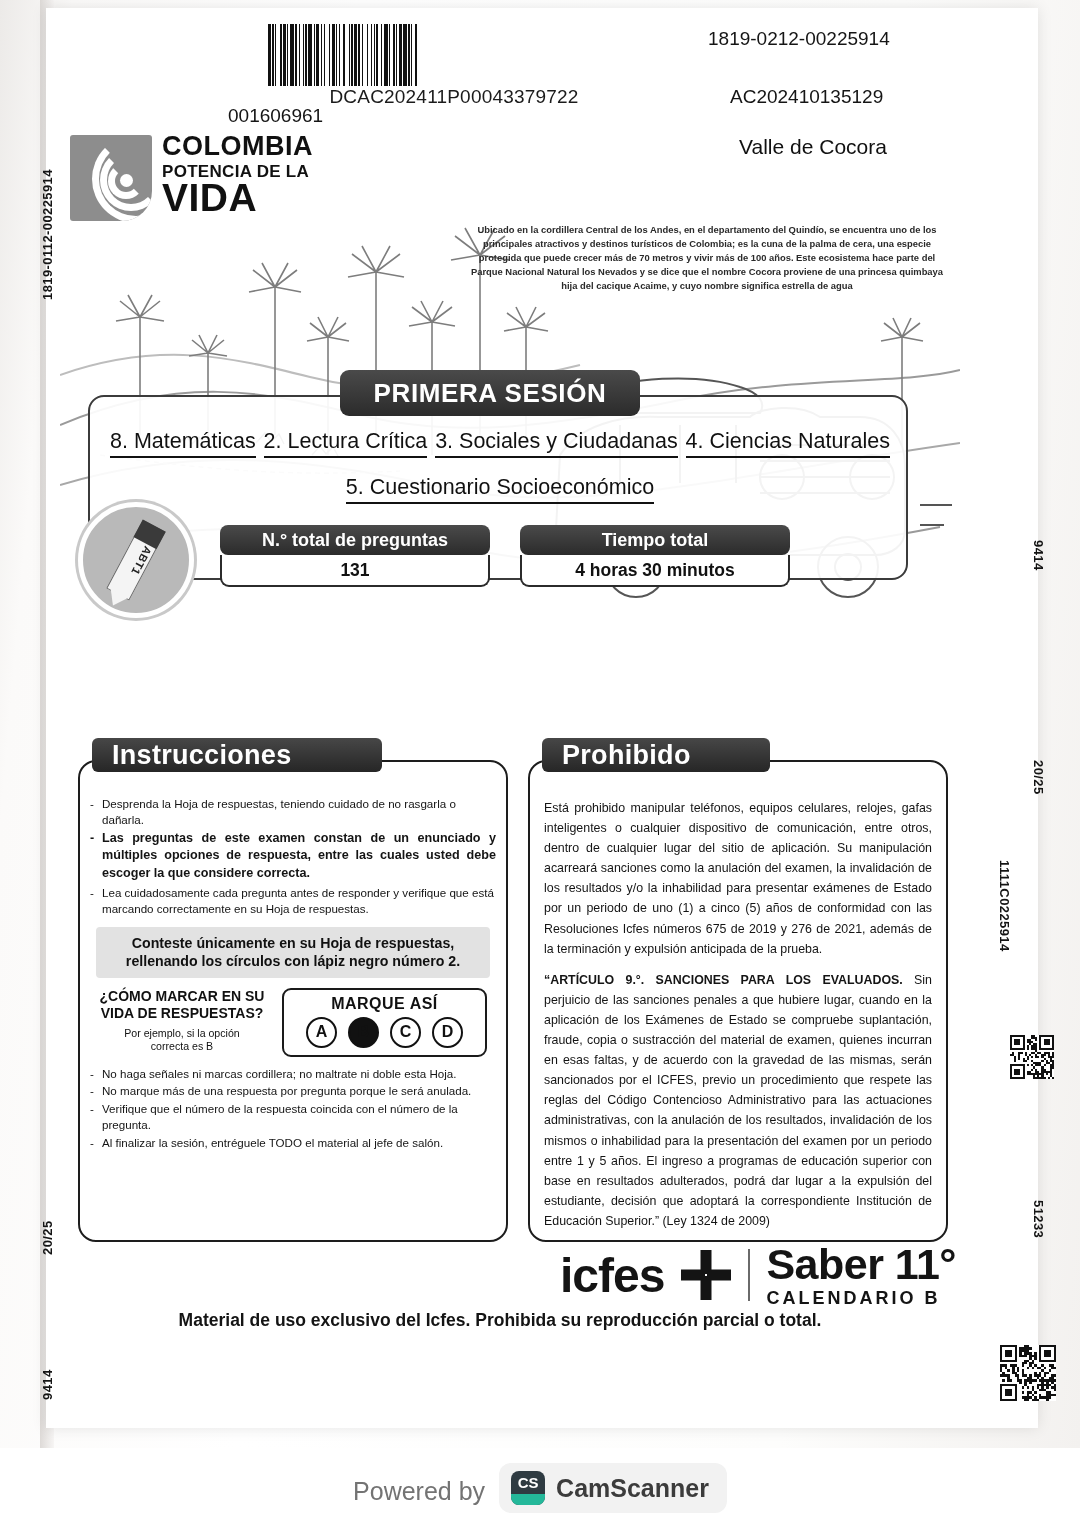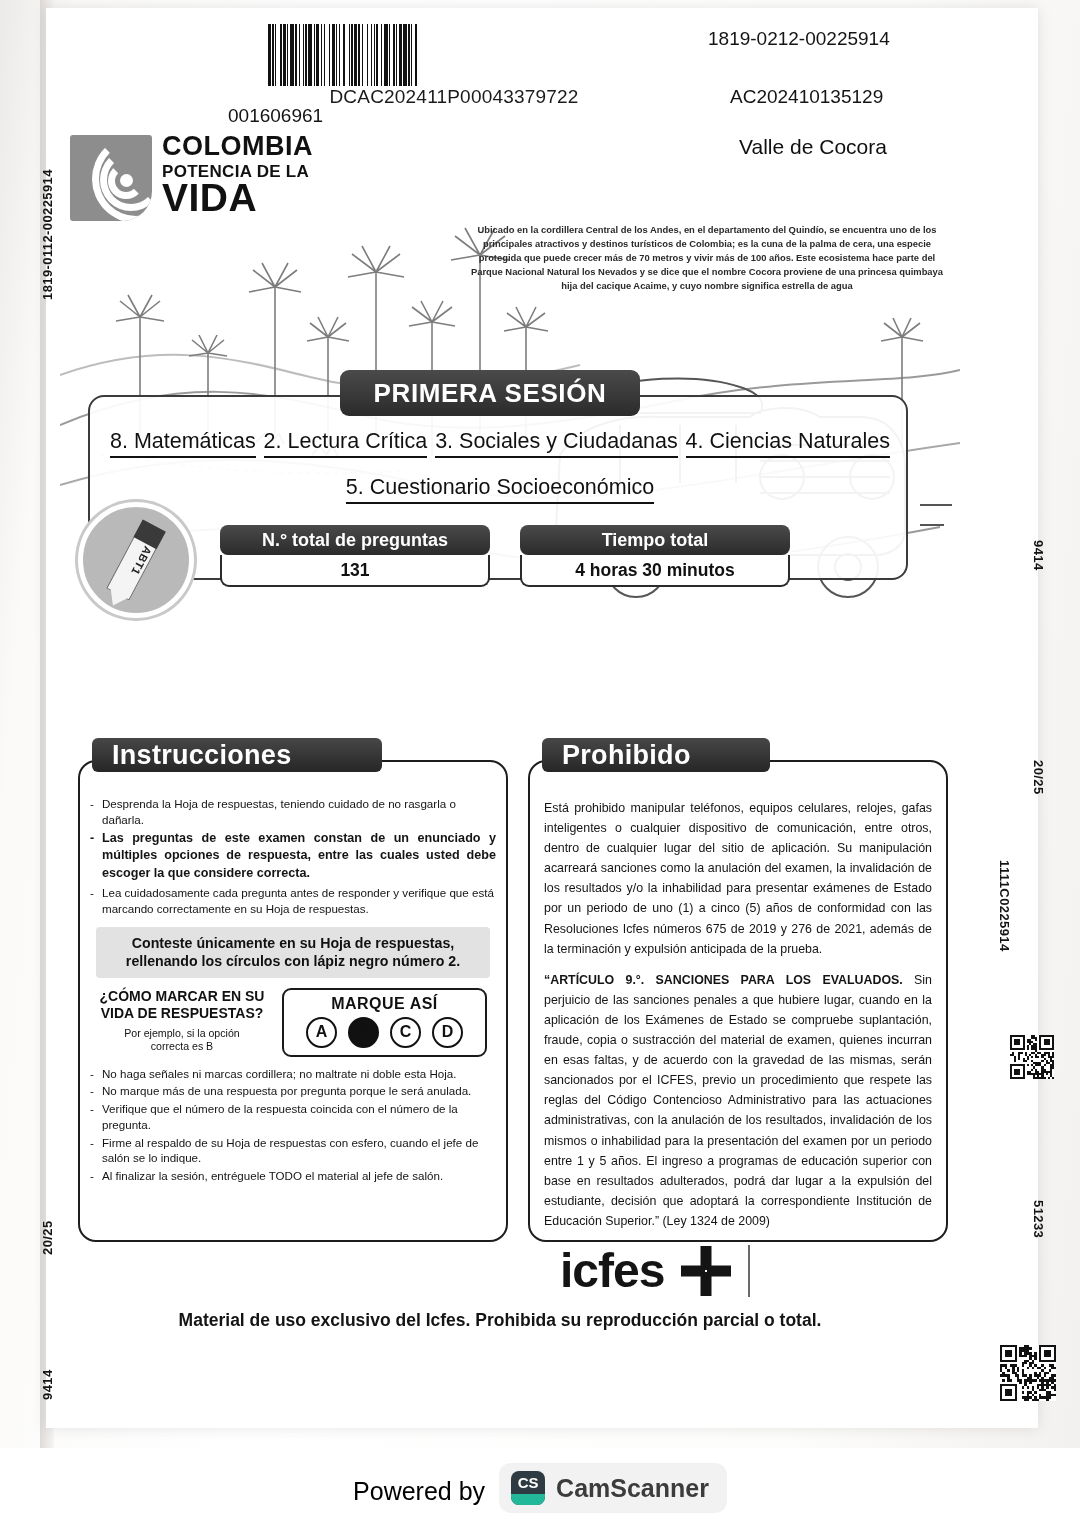--- a/index.html
+++ b/index.html
@@ -135,21 +135,21 @@
   .saber .s2 { font-size:18px; font-weight:700; letter-spacing:3px; color:#141414; margin-top:3px; }
   .disclaimer { position:absolute; left:0; top:1310px; width:1000px; text-align:center;
     font-size:17.5px; font-weight:800; color:#141414; }
 
   .qr { position:absolute; background:#fff; }
   .qr .m { position:absolute; background:#111; }
 
   .cs-bar { position:absolute; left:0; top:1448px; width:1080px; height:80px; background:#fff;
     display:flex; align-items:center; justify-content:center; }
   .cs-inner { display:flex; align-items:center; gap:14px; }
-  .cs-pow { font-size:25px; color:#000000;margin-top:6px; }
+  .cs-pow { font-size:25px; color:#737373;margin-top:6px; }
   .cs-badge { display:flex; align-items:center; gap:11px; background:#f2f2f2;
     border-radius:12px; padding:8px 18px 8px 12px; }
   .cs-icon { width:34px; height:34px; border-radius:8px; overflow:hidden; position:relative;
     background:#2f3b42; }
   .cs-icon .bot { position:absolute; left:0; bottom:0; width:100%; height:11px; background:#24b89a; }
   .cs-icon .cs { position:absolute; left:0; top:3px; width:100%; text-align:center;
     font-size:15px; font-weight:800; color:#fff; }
   .cs-name { font-size:25px; color:#3c3c3c; font-weight:600; }
 </style>
 </head>
@@ -889,21 +889,20 @@
             <div class="bub filled">B</div>
             <div class="bub">C</div>
             <div class="bub">D</div>
           </div>
         </div>
       </div>
       <ul class="bul" style="margin-top:9px;">
         <li>No haga señales ni marcas cordillera; no maltrate ni doble esta Hoja.</li>
         <li>No marque más de una respuesta por pregunta porque le será anulada.</li>
         <li>Verifique que el número de la respuesta coincida con el número de la pregunta.</li>
-        <li>Firme al respaldo de su Hoja de respuestas con esfero, cuando el jefe de salón se lo indique.</li>
         <li>Al finalizar la sesión, entréguele TODO el material al jefe de salón.</li>
       </ul>
     </div>
   </div>
 
   <div class="panel p-right">
     <div class="panel-banner banner-proh">Prohibido</div>
     <div style="padding:36px 14px 0 14px;">
       <div class="proh-p">Está prohibido manipular teléfonos, equipos celulares, relojes, gafas inteligentes o cualquier dispositivo de comunicación, entre otros, dentro de cualquier lugar del sitio de aplicación. Su manipulación acarreará sanciones como la anulación del examen, la invalidación de los resultados y/o la inhabilidad para presentar exámenes de Estado por un periodo de uno (1) a cinco (5) años de conformidad con las Resoluciones Icfes números 675 de 2019 y 276 de 2021, además de la terminación y expulsión anticipada de la prueba.</div>
       <div class="proh-p"><b>“ARTÍCULO 9.°. SANCIONES PARA LOS EVALUADOS.</b><span> Sin perjuicio de las sanciones penales a que hubiere lugar, cuando en la aplicación de los Exámenes de Estado se compruebe suplantación, fraude, copia o sustracción del material de examen, quienes incurran en esas faltas, y de acuerdo con la gravedad de las mismas, serán sancionados por el ICFES, previo un procedimiento que respete las reglas del Código Contencioso Administrativo para las actuaciones administrativas, con la anulación de los resultados, invalidación de los mismos o inhabilidad para la presentación del examen por un periodo entre 1 y 5 años. El ingreso a programas de educación superior con base en resultados adulterados, podrá dar lugar a la expulsión del estudiante, decisión que adoptará la correspondiente Institución de Educación Superior.” (Ley 1324 de 2009)</span></div>
@@ -912,20 +911,24 @@
 
   <div class="icfes">
     <div class="icfes-word">icfes</div>
     <div class="pinwheel">
       <i style="transform:translate(-50%,-50%) rotate(0deg) translateX(13px);"></i>
       <i style="transform:translate(-50%,-50%) rotate(90deg) translateX(13px);"></i>
       <i style="transform:translate(-50%,-50%) rotate(180deg) translateX(13px);"></i>
       <i style="transform:translate(-50%,-50%) rotate(270deg) translateX(13px);"></i>
     </div>
     <div class="divider"></div>
+    <div class="saber">
+      <div class="s1">Saber 11°</div>
+      <div class="s2">CALENDARIO B</div>
+    </div>
   </div>
   <div class="disclaimer">Material de uso exclusivo del Icfes. Prohibida su reproducción parcial o total.</div>
 </div>
 
 <div class="cs-bar">
   <div class="cs-inner">
     <div class="cs-pow">Powered by</div>
     <div class="cs-badge">
       <div class="cs-icon">
         <div class="cs">CS</div>

